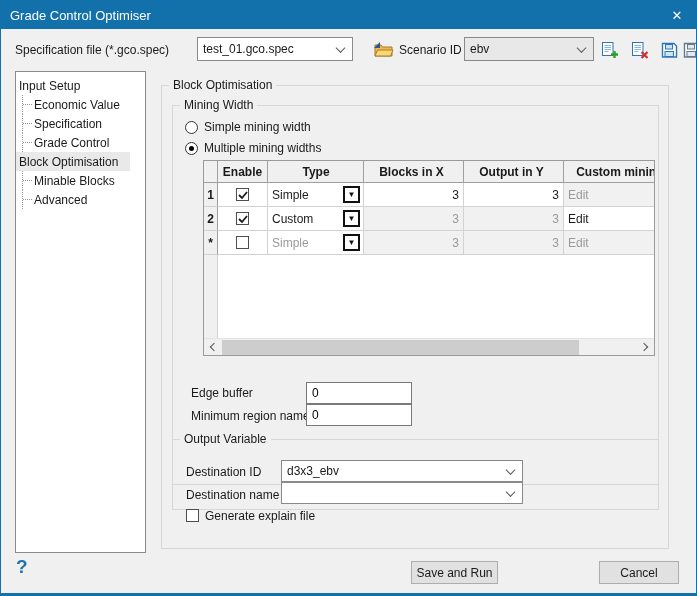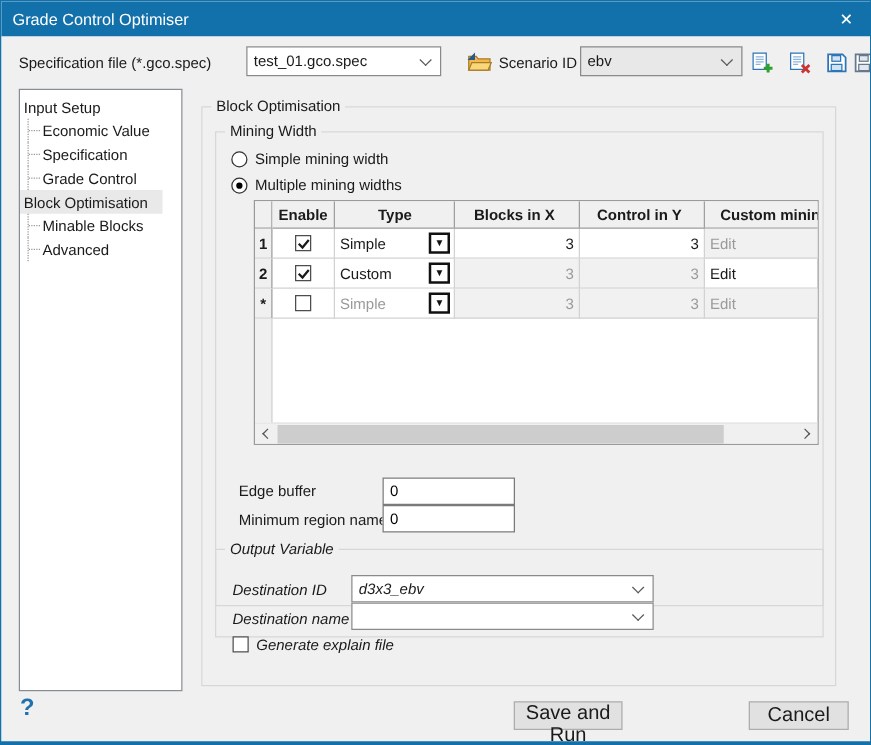--- a/index.html
+++ b/index.html
@@ -61,21 +61,21 @@
   .tree-elbow .dash { position:absolute; left:0; top:9px; width:9px; border-top:1px dotted #9a9a9a; }
   .tree-label { white-space:nowrap; }
 
   
   .groupbox { position:absolute; border:1px solid #d7d7d7; }
   .groupbox > .legend {
     position:absolute; top:-8px; left:7px; background:#f0f0f0; padding:0 4px; white-space:nowrap;
   }
   .gb-blockopt { left:160px; top:84px; width:508px; height:464px; }
   .gb-mining  { left:10px;  top:19px; width:487px; height:380px; }
-  .gb-output  { left:10px;  top:353px; width:487px; height:71px;font-style:italic; }
+  .gb-output  { left:10px;  top:353px; width:487px; height:71px; }
 
   
   .radio-row { position:absolute; left:12px; display:flex; align-items:center; cursor:pointer; }
   .radio-row.r1 { top:14px; }
   .radio-row.r2 { top:35px; }
   .radio { width:13px; height:13px; border:1px solid #333; border-radius:50%; background:#fff; margin-right:6px; position:relative; flex:none; }
   .radio.on::after { content:""; position:absolute; left:3px; top:3px; width:5px; height:5px; border-radius:50%; background:#000; }
 
   
   .grid {
@@ -129,21 +129,21 @@
   .ov-combo-name { left:108px; top:42px; width:242px; }
   .ov-combo { position:absolute; height:22px; background:#fff; border:1px solid #8a8a8a; display:flex; align-items:center; padding-left:5px; }
   .ov-combo .chev { position:absolute; right:8px; top:50%; width:7px; height:7px; border-right:1.4px solid #5a5a5a; border-bottom:1.4px solid #5a5a5a; transform:translateY(-65%) rotate(45deg); }
   .ov-check-row { position:absolute; left:13px; top:69px; display:flex; align-items:flex-start; cursor:pointer; }
   .ov-check-row .cb { margin-right:6px; }
 
   
   .help { position:absolute; left:15px; top:555px; font-size:19px; font-weight:bold; color:#1f72ad; cursor:pointer; }
   .btn {
     position:absolute; top:560px; height:23px; background:#e1e1e1; border:1px solid #adadad;
-    font-family:"Liberation Sans",sans-serif; font-size:16px; color:#1a1a1a; cursor:pointer;
+    font-family:"Liberation Sans",sans-serif; font-size:12px; color:#1a1a1a; cursor:pointer;
   }
   .btn-saverun { left:410px; width:87px; }
   .btn-save2   { left:507px; width:80px; }
   .btn-cancel  { left:598px; width:80px; }
 </style>
 </head>
 <body>
 
 <div class="window">
 
@@ -254,21 +254,21 @@
         <span class="radio on"></span>
         <span>Multiple mining widths</span>
       </div>
 
       <div class="grid">
         <div class="g-header">
           <div class="gc c-num"></div>
           <div class="gc c-enable">Enable</div>
           <div class="gc c-type" style="justify-content:center;">Type</div>
           <div class="gc c-x" style="justify-content:center;">Blocks in X</div>
-          <div class="gc c-y" style="justify-content:center;">Control in Y</div>
+          <div class="gc c-y" style="justify-content:center;">Output in Y</div>
           <div class="gc c-custom" style="justify-content:center;">Custom mining widths</div>
         </div>
 
         <div class="g-row">
           <div class="gc c-num">1</div>
           <div class="gc c-enable">
             <span class="cb checked">
               <svg width="10" height="10" viewBox="0 0 10 10">
                   <polyline points="1,5 4,8 9,2" fill="none" stroke="#1a1a1a" stroke-width="1.8"></polyline>
                 </svg>

